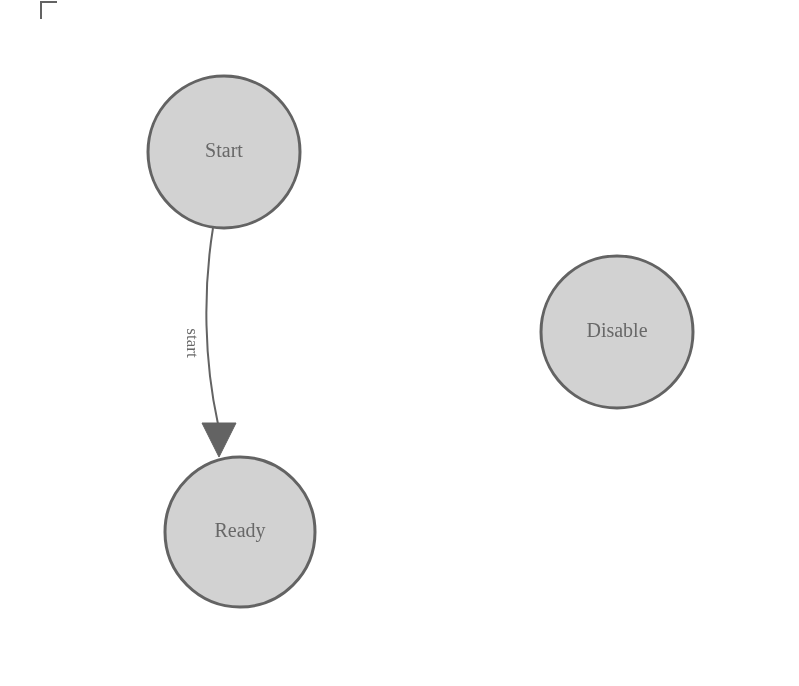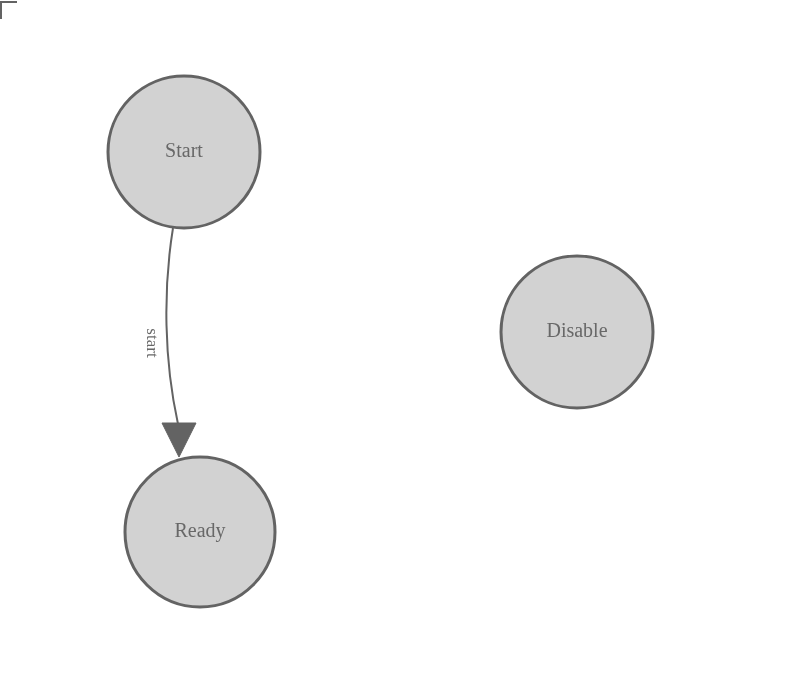--- a/index.html
+++ b/index.html
@@ -7,20 +7,21 @@
     padding: 0;
     background: #ffffff;
   }
   #canvas {
     position: relative;
     width: 704px;
     height: 686px;
     background: #ffffff;
     overflow: hidden;
     font-family: "Liberation Serif", "DejaVu Serif", serif;
+    margin-left: 40px;
   }
   #diagram-svg {
     position: absolute;
     top: 0;
     left: 0;
     width: 799px;
     height: 686px;
   }
   .node-circle {
     fill: #d2d2d2;

